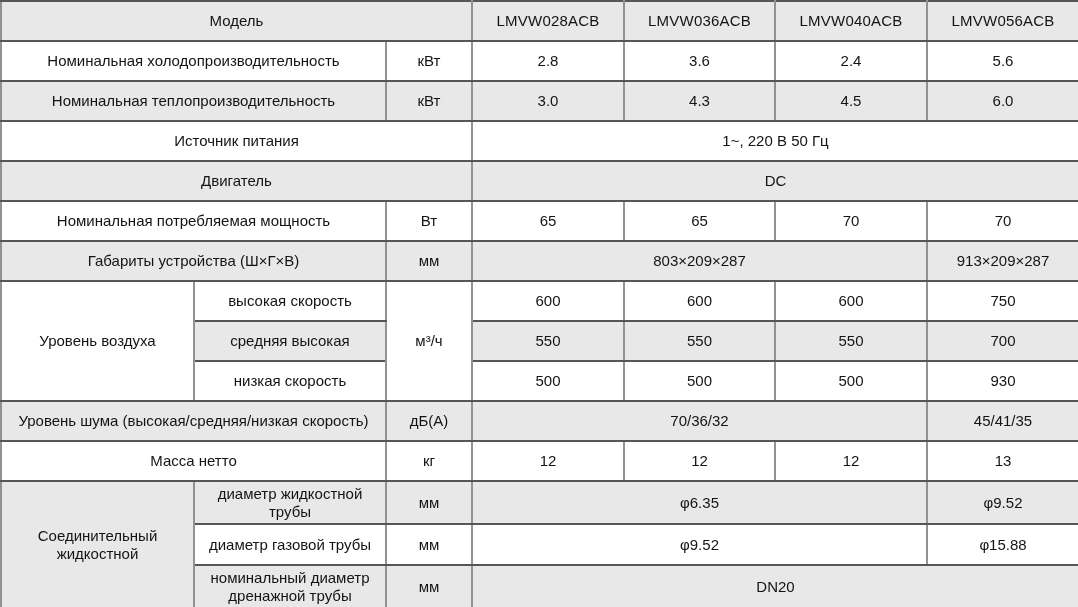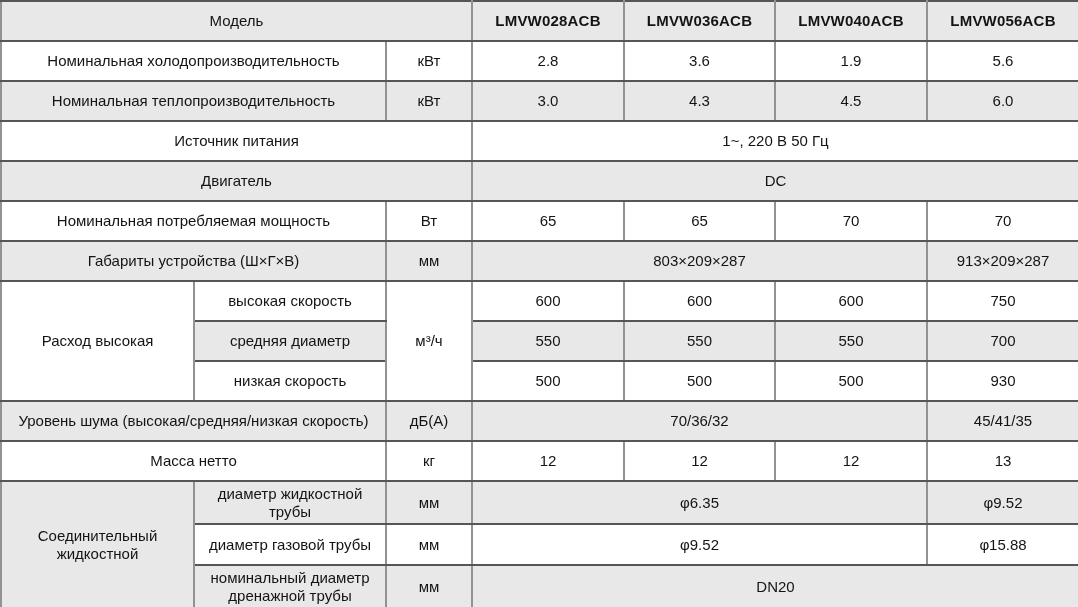--- a/index.html
+++ b/index.html
@@ -32,21 +32,21 @@
     vertical-align: middle;
     padding: 2px 6px;
     line-height: 1.2;
     overflow: hidden;
   }
   tr.h40  { height: 40px; }
   tr.h43  { height: 43px; }
   tr.h41  { height: 41px; }
   .bg-gray  { background: #e8e8e8; }
   .bg-white { background: #ffffff; }
-  td.model-name { font-weight: bold; letter-spacing: 0.2px; }
+  td.model-name { font-weight: normal; letter-spacing: 0.2px; }
 </style>
 </head>
 <body>
 
 <div class="page">
   <table class="spec">
     <colgroup>
       <col style="width:193px">
       <col style="width:192px">
       <col style="width:86px">
@@ -63,21 +63,21 @@
         <td class="model-name">LMVW036ACB</td>
         <td class="model-name">LMVW040ACB</td>
         <td class="model-name">LMVW056ACB</td>
       </tr>
 
       <tr class="h40 bg-white">
         <td colspan="2">Номинальная холодопроизводительность</td>
         <td>кВт</td>
         <td>2.8</td>
         <td>3.6</td>
-        <td>1.9</td>
+        <td>2.4</td>
         <td>5.6</td>
       </tr>
 
       <tr class="h40 bg-gray">
         <td colspan="2">Номинальная теплопроизводительность</td>
         <td>кВт</td>
         <td>3.0</td>
         <td>4.3</td>
         <td>4.5</td>
         <td>6.0</td>
@@ -103,31 +103,31 @@
       </tr>
 
       <tr class="h40 bg-gray">
         <td colspan="2">Габариты устройства (Ш×Г×В)</td>
         <td>мм</td>
         <td colspan="3">803×209×287</td>
         <td>913×209×287</td>
       </tr>
 
       <tr class="h40 bg-white">
-        <td rowspan="3" class="bg-white">Расход высокая</td>
+        <td rowspan="3" class="bg-white">Уровень воздуха</td>
         <td>высокая скорость</td>
         <td rowspan="3" class="bg-white">м³/ч</td>
         <td>600</td>
         <td>600</td>
         <td>600</td>
         <td>750</td>
       </tr>
 
       <tr class="h40 bg-gray">
-        <td>средняя диаметр</td>
+        <td>средняя высокая</td>
         <td>550</td>
         <td>550</td>
         <td>550</td>
         <td>700</td>
       </tr>
 
       <tr class="h40 bg-white">
         <td>низкая скорость</td>
         <td>500</td>
         <td>500</td>

